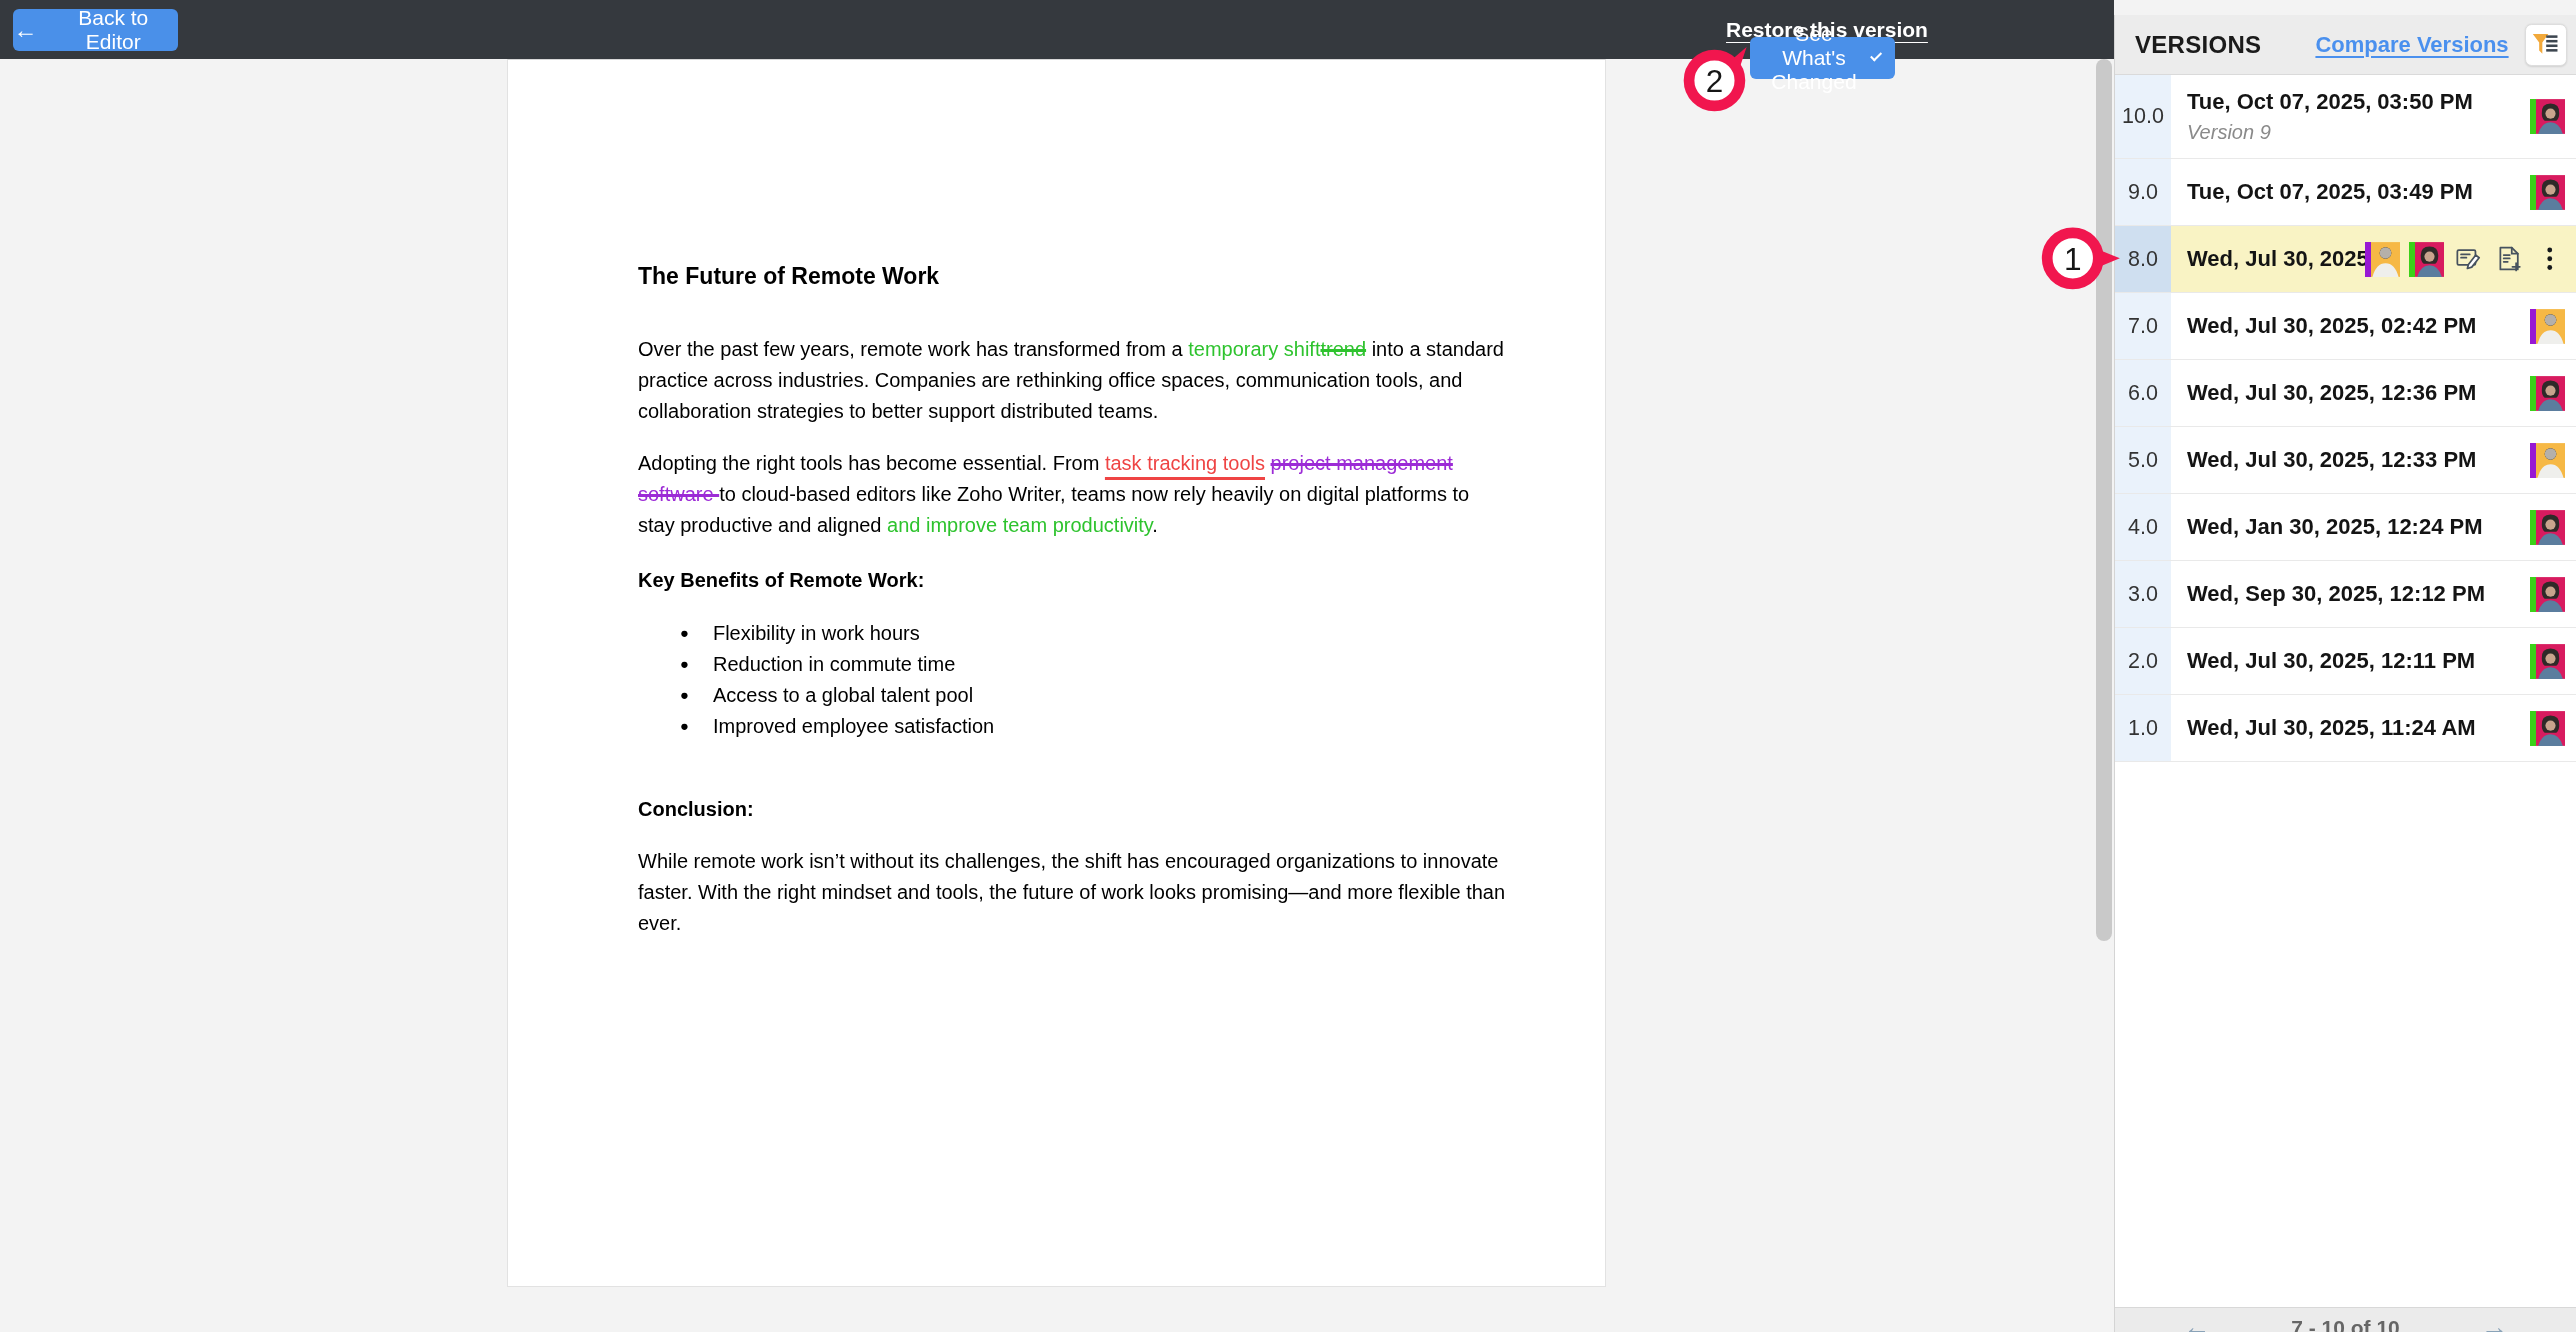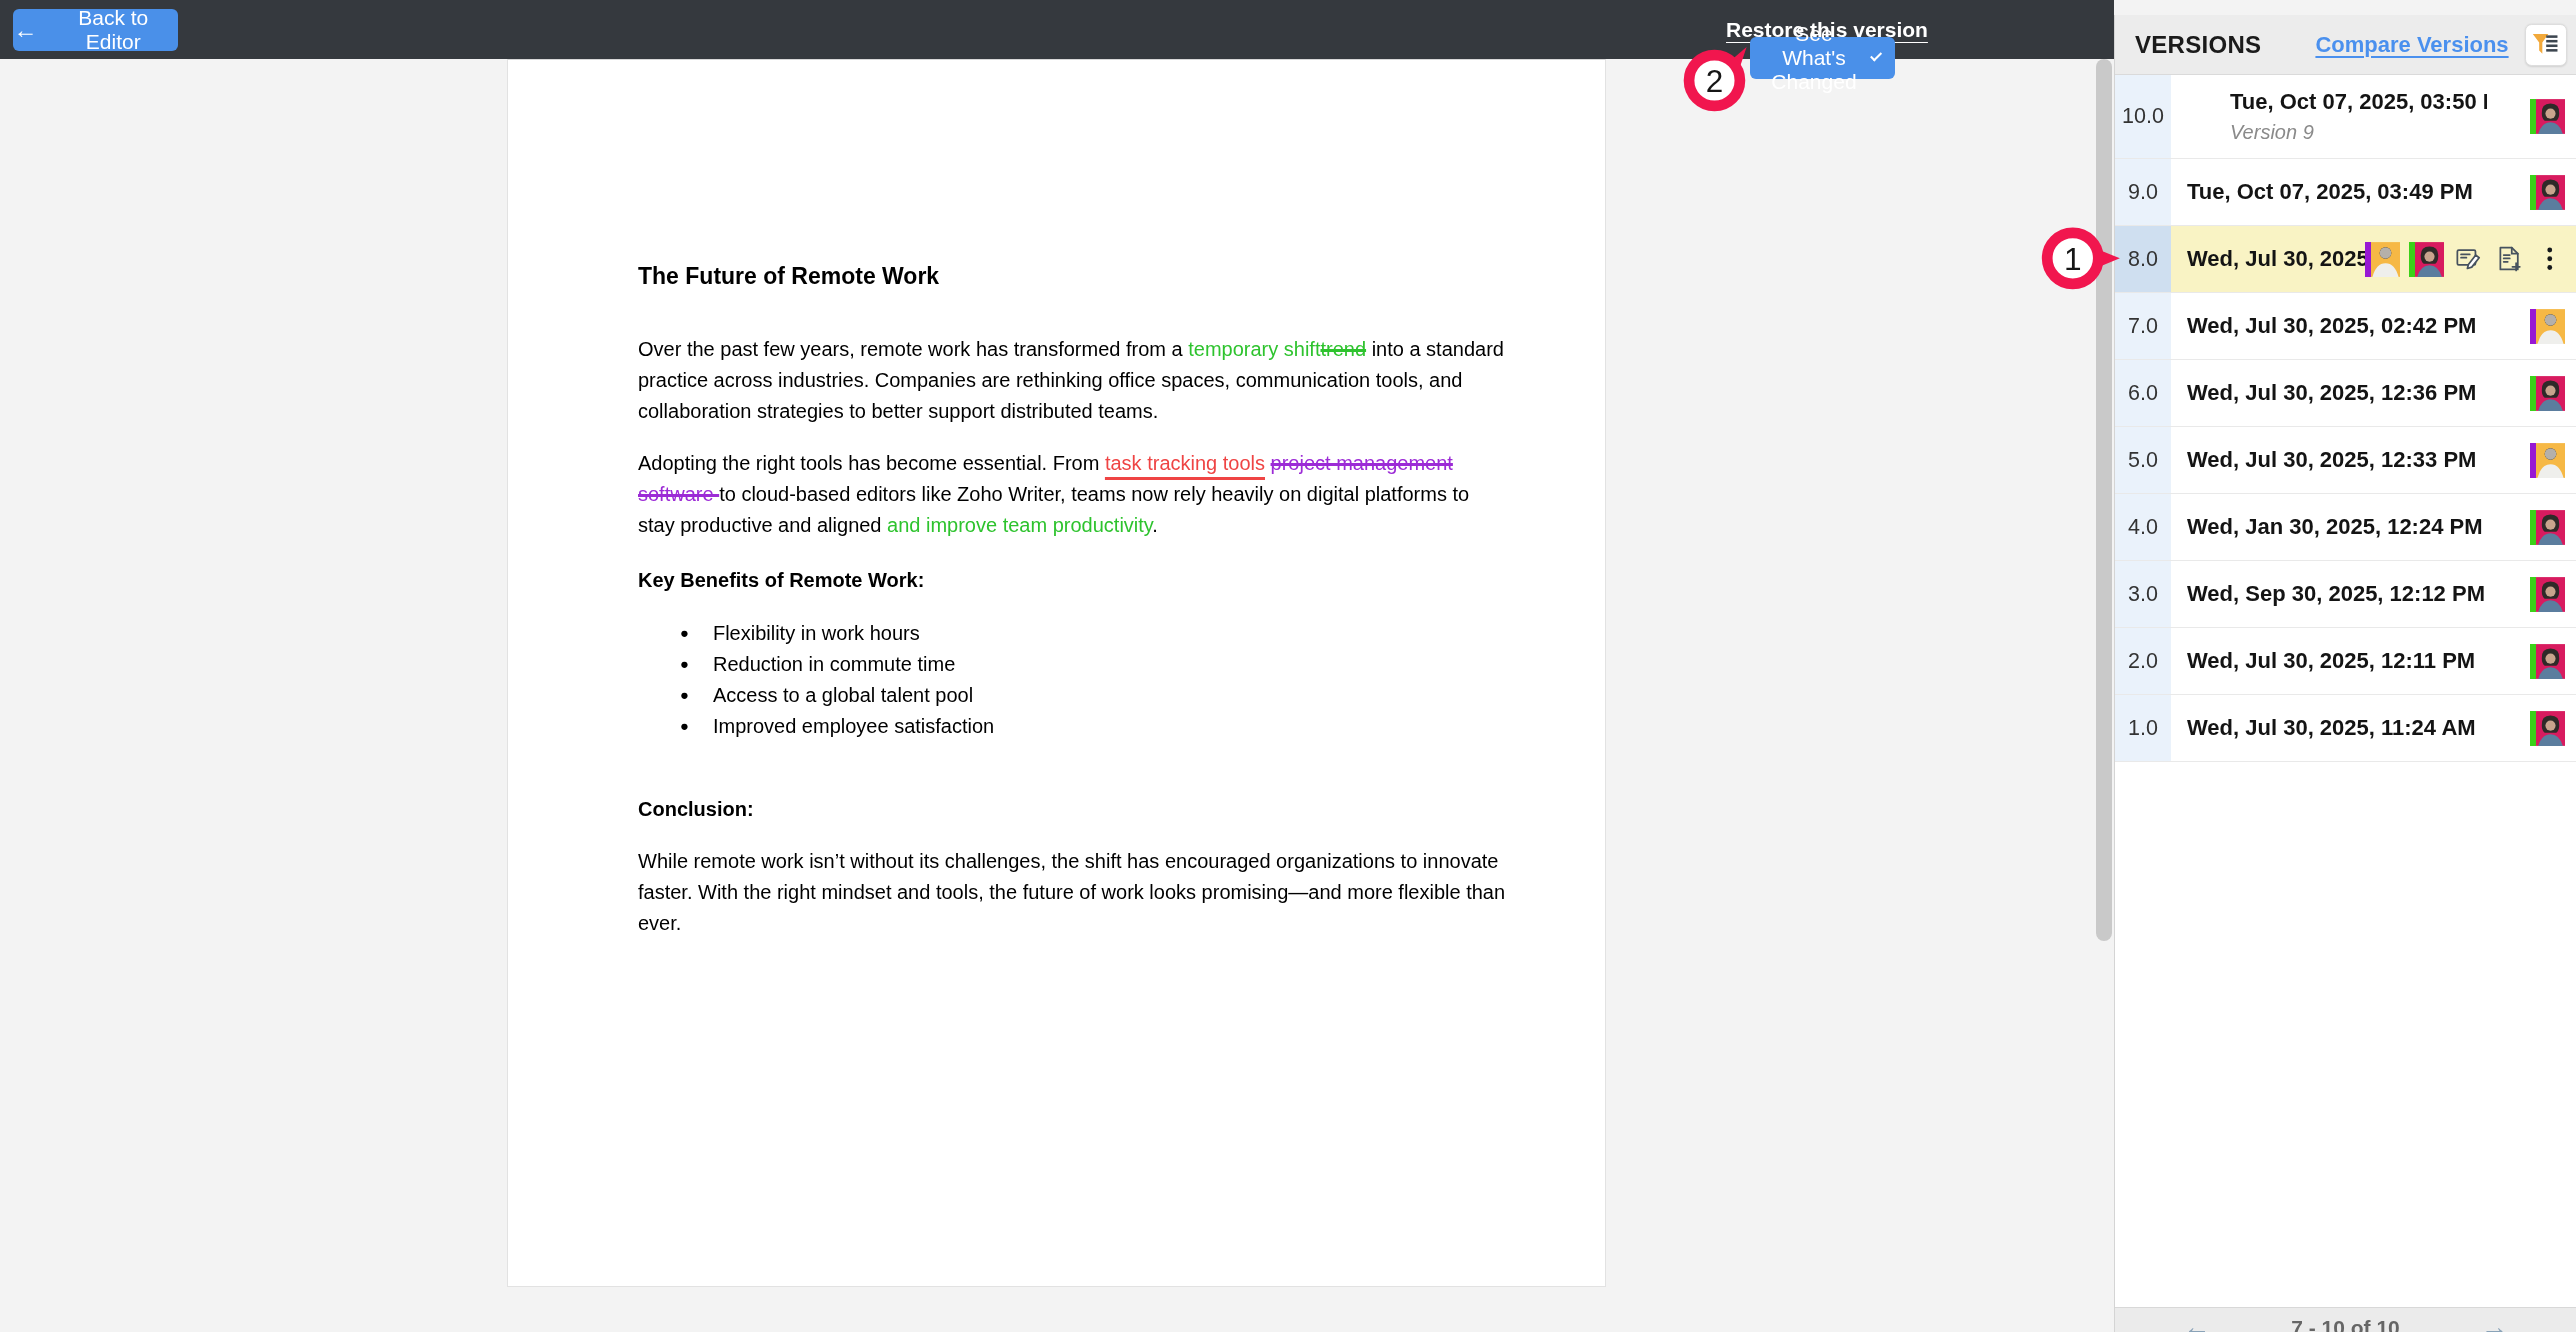--- a/index.html
+++ b/index.html
@@ -52,21 +52,21 @@
   .compare-link { margin-left:auto; color:#4a90ee; font-size:22px; font-weight:700;
                   text-decoration:underline; text-underline-offset:4px; cursor:pointer; }
   .filter-btn { margin-left:16px; width:42px; height:42px; background:#fff; border:0.7px solid #ddd;
                 border-radius:6.7px; box-shadow:0 0.7px 2px rgba(0,0,0,.12);
                 display:flex; align-items:center; justify-content:center; cursor:pointer; }
   .filter-btn svg { width:31px; height:31px; }
 
   .version-list { position:absolute; left:0; top:60px; width:100%; }
   .vrow { display:flex; align-items:stretch; height:67px; border-bottom:1.3px solid #e9e9e9;
           background:#fff; cursor:pointer; position:relative; }
-  .vrow.tall { height:84px;gap:43px; }
+  .vrow.tall { height:84px; }
   .vrow.hl { background:#f9f3c4; }
   .vnum { width:56px; min-width:56px; background:#eaf2fb; display:flex; align-items:center;
           justify-content:center; font-size:21.5px; color:#333; }
   .vrow.hl .vnum { background:#cfdff0; }
   .vbody { flex:1; display:flex; flex-direction:column; justify-content:center; padding-left:16px; min-width:0; }
   .vdate { font-size:22px; font-weight:600; color:#141414; white-space:nowrap; overflow:hidden; }
   .vnote { font-size:20px; font-style:italic; color:#8a8a8a; margin-top:5.4px; }
   .vright { display:flex; align-items:center; gap:9.4px; padding-right:10.7px; }
   .avatar { width:35px; height:35px; display:flex; overflow:hidden; }
   .avatar .strip { width:6px; height:100%; }

